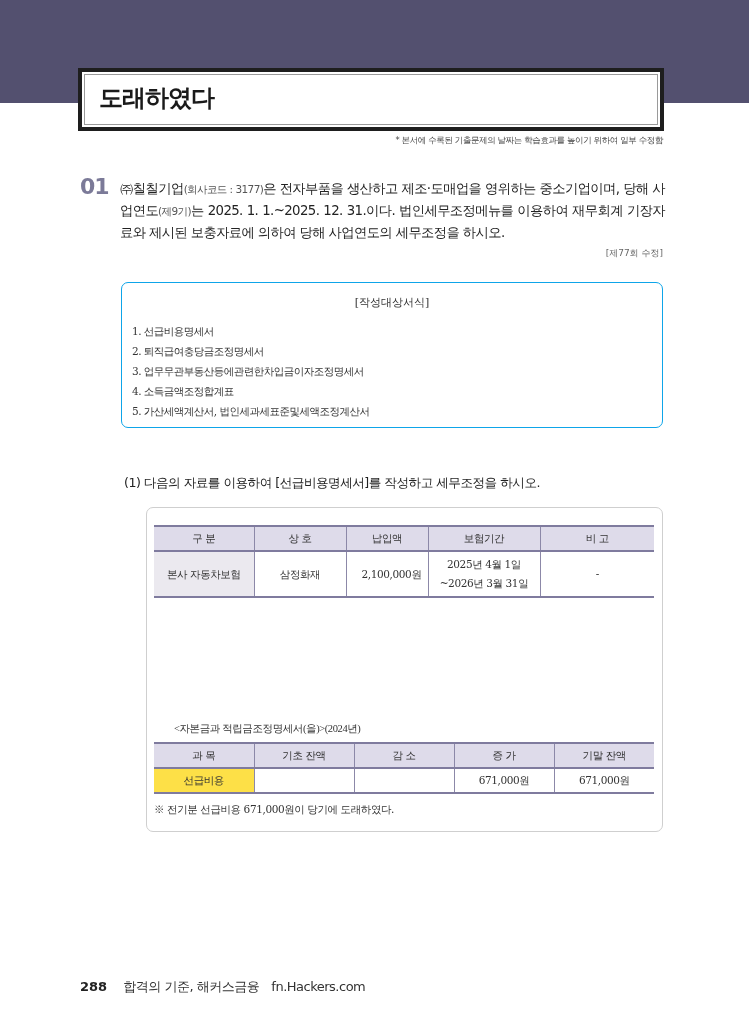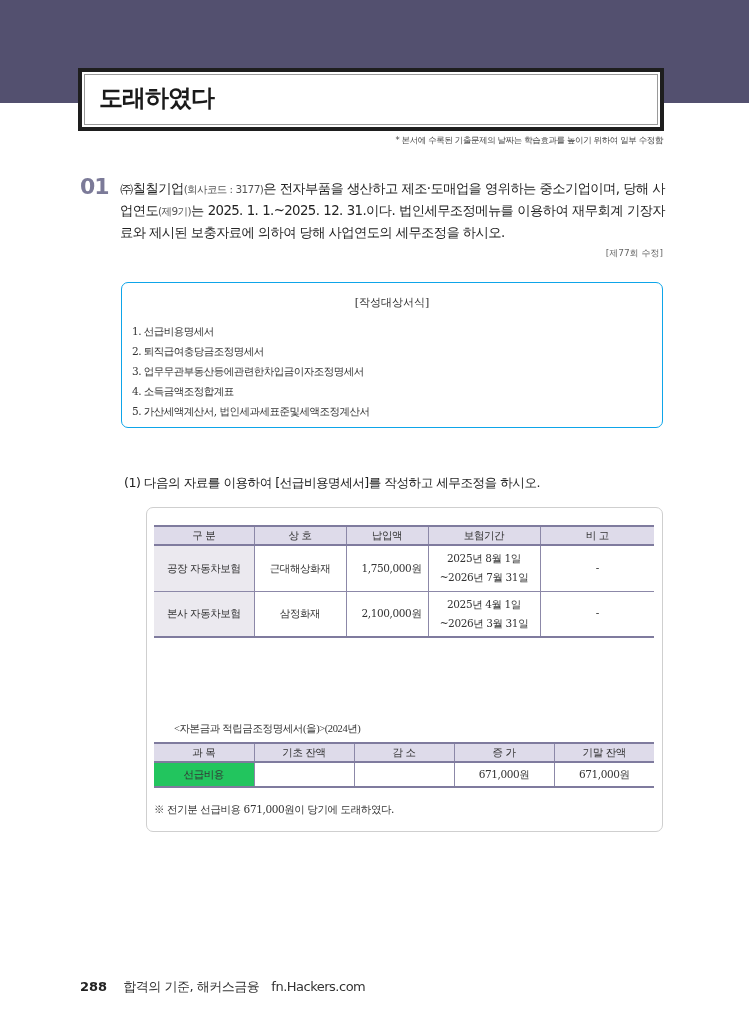--- a/index.html
+++ b/index.html
@@ -68,35 +68,35 @@
   table { border-collapse: collapse; font-family: "DejaVu Serif", serif; color: #333; }
   .t1 { position: absolute; left: 154px; top: 525px; width: 500px; }
   .t1 th, .t1 td, .t2 th, .t2 td {
     border-left: 1px solid #8c88a8; border-right: 1px solid #8c88a8;
     border-top: 1px solid #8c88a8; border-bottom: 1px solid #8c88a8;
     text-align: center; font-weight: normal; font-size: 10.5px; letter-spacing: -0.4px;
   }
   .t1 tr > *:first-child, .t2 tr > *:first-child { border-left: none; }
   .t1 tr > *:last-child, .t2 tr > *:last-child { border-right: none; }
   .t1 thead th, .t2 thead th {
-    background: #dedbea; height: 19px; border-top: 2px solid #7f7b9e; border-bottom: 2px solid #7f7b9e;
+    background: #dedbea; height: 25px; border-top: 2px solid #7f7b9e; border-bottom: 2px solid #7f7b9e;
   }
   .t1 tbody td { height: 46px; line-height: 19px; }
   .t1 tbody tr:last-child td { border-bottom: 2px solid #7f7b9e; }
   .t1 td.label, .t2 td.label { background: #ebe9ef; }
   .t1 td.amount { text-align: right; padding-right: 6px; }
 
   .t2-caption {
     position: absolute; left: 146px; top: 722px; font-family: Liberation Serif, serif;
     font-size: 10.5px; color: #333; letter-spacing: -0.4px; margin-left: 28px;
   }
   .t2 { position: absolute; left: 154px; top: 742px; width: 500px; }
   .t2 tbody td { height: 25px; }
   .t2 tbody tr:last-child td { border-bottom: 2px solid #7f7b9e; }
-  .t2 td.label { background: #22c55e; }
+  .t2 td.label { background: #fde047; }
 
   .foot-note {
     position: absolute; left: 154px; top: 803px; font-family: "DejaVu Serif", serif;
     font-size: 10.5px; color: #333; letter-spacing: -0.4px;
   }
 
   .page-footer { position: absolute; left: 80px; top: 978px; font-size: 13px; color: #333; }
   .page-num { font-weight: bold; color: #222; margin-right: 12px; }
   .footer-slogan { letter-spacing: -0.5px; margin-right: 8px; }
   .footer-url { letter-spacing: -0.5px; }
@@ -146,27 +146,20 @@
     <tr>
       <th>구 분</th>
       <th>상 호</th>
       <th>납입액</th>
       <th>보험기간</th>
       <th>비 고</th>
     </tr>
   </thead>
   <tbody>
     <tr>
-      <td class="label">공장 자동차보험</td>
-      <td>근대해상화재</td>
-      <td class="amount">1,750,000원</td>
-      <td><span>2025년 8월 1일</span><br><span>~2026년 7월 31일</span></td>
-      <td>-</td>
-    </tr>
-    <tr>
       <td class="label">본사 자동차보험</td>
       <td>삼정화재</td>
       <td class="amount">2,100,000원</td>
       <td><span>2025년 4월 1일</span><br><span>~2026년 3월 31일</span></td>
       <td>-</td>
     </tr>
   </tbody>
 </table>
 
 <div class="t2-caption">&lt;자본금과 적립금조정명세서(을)&gt;(2024년)</div>

